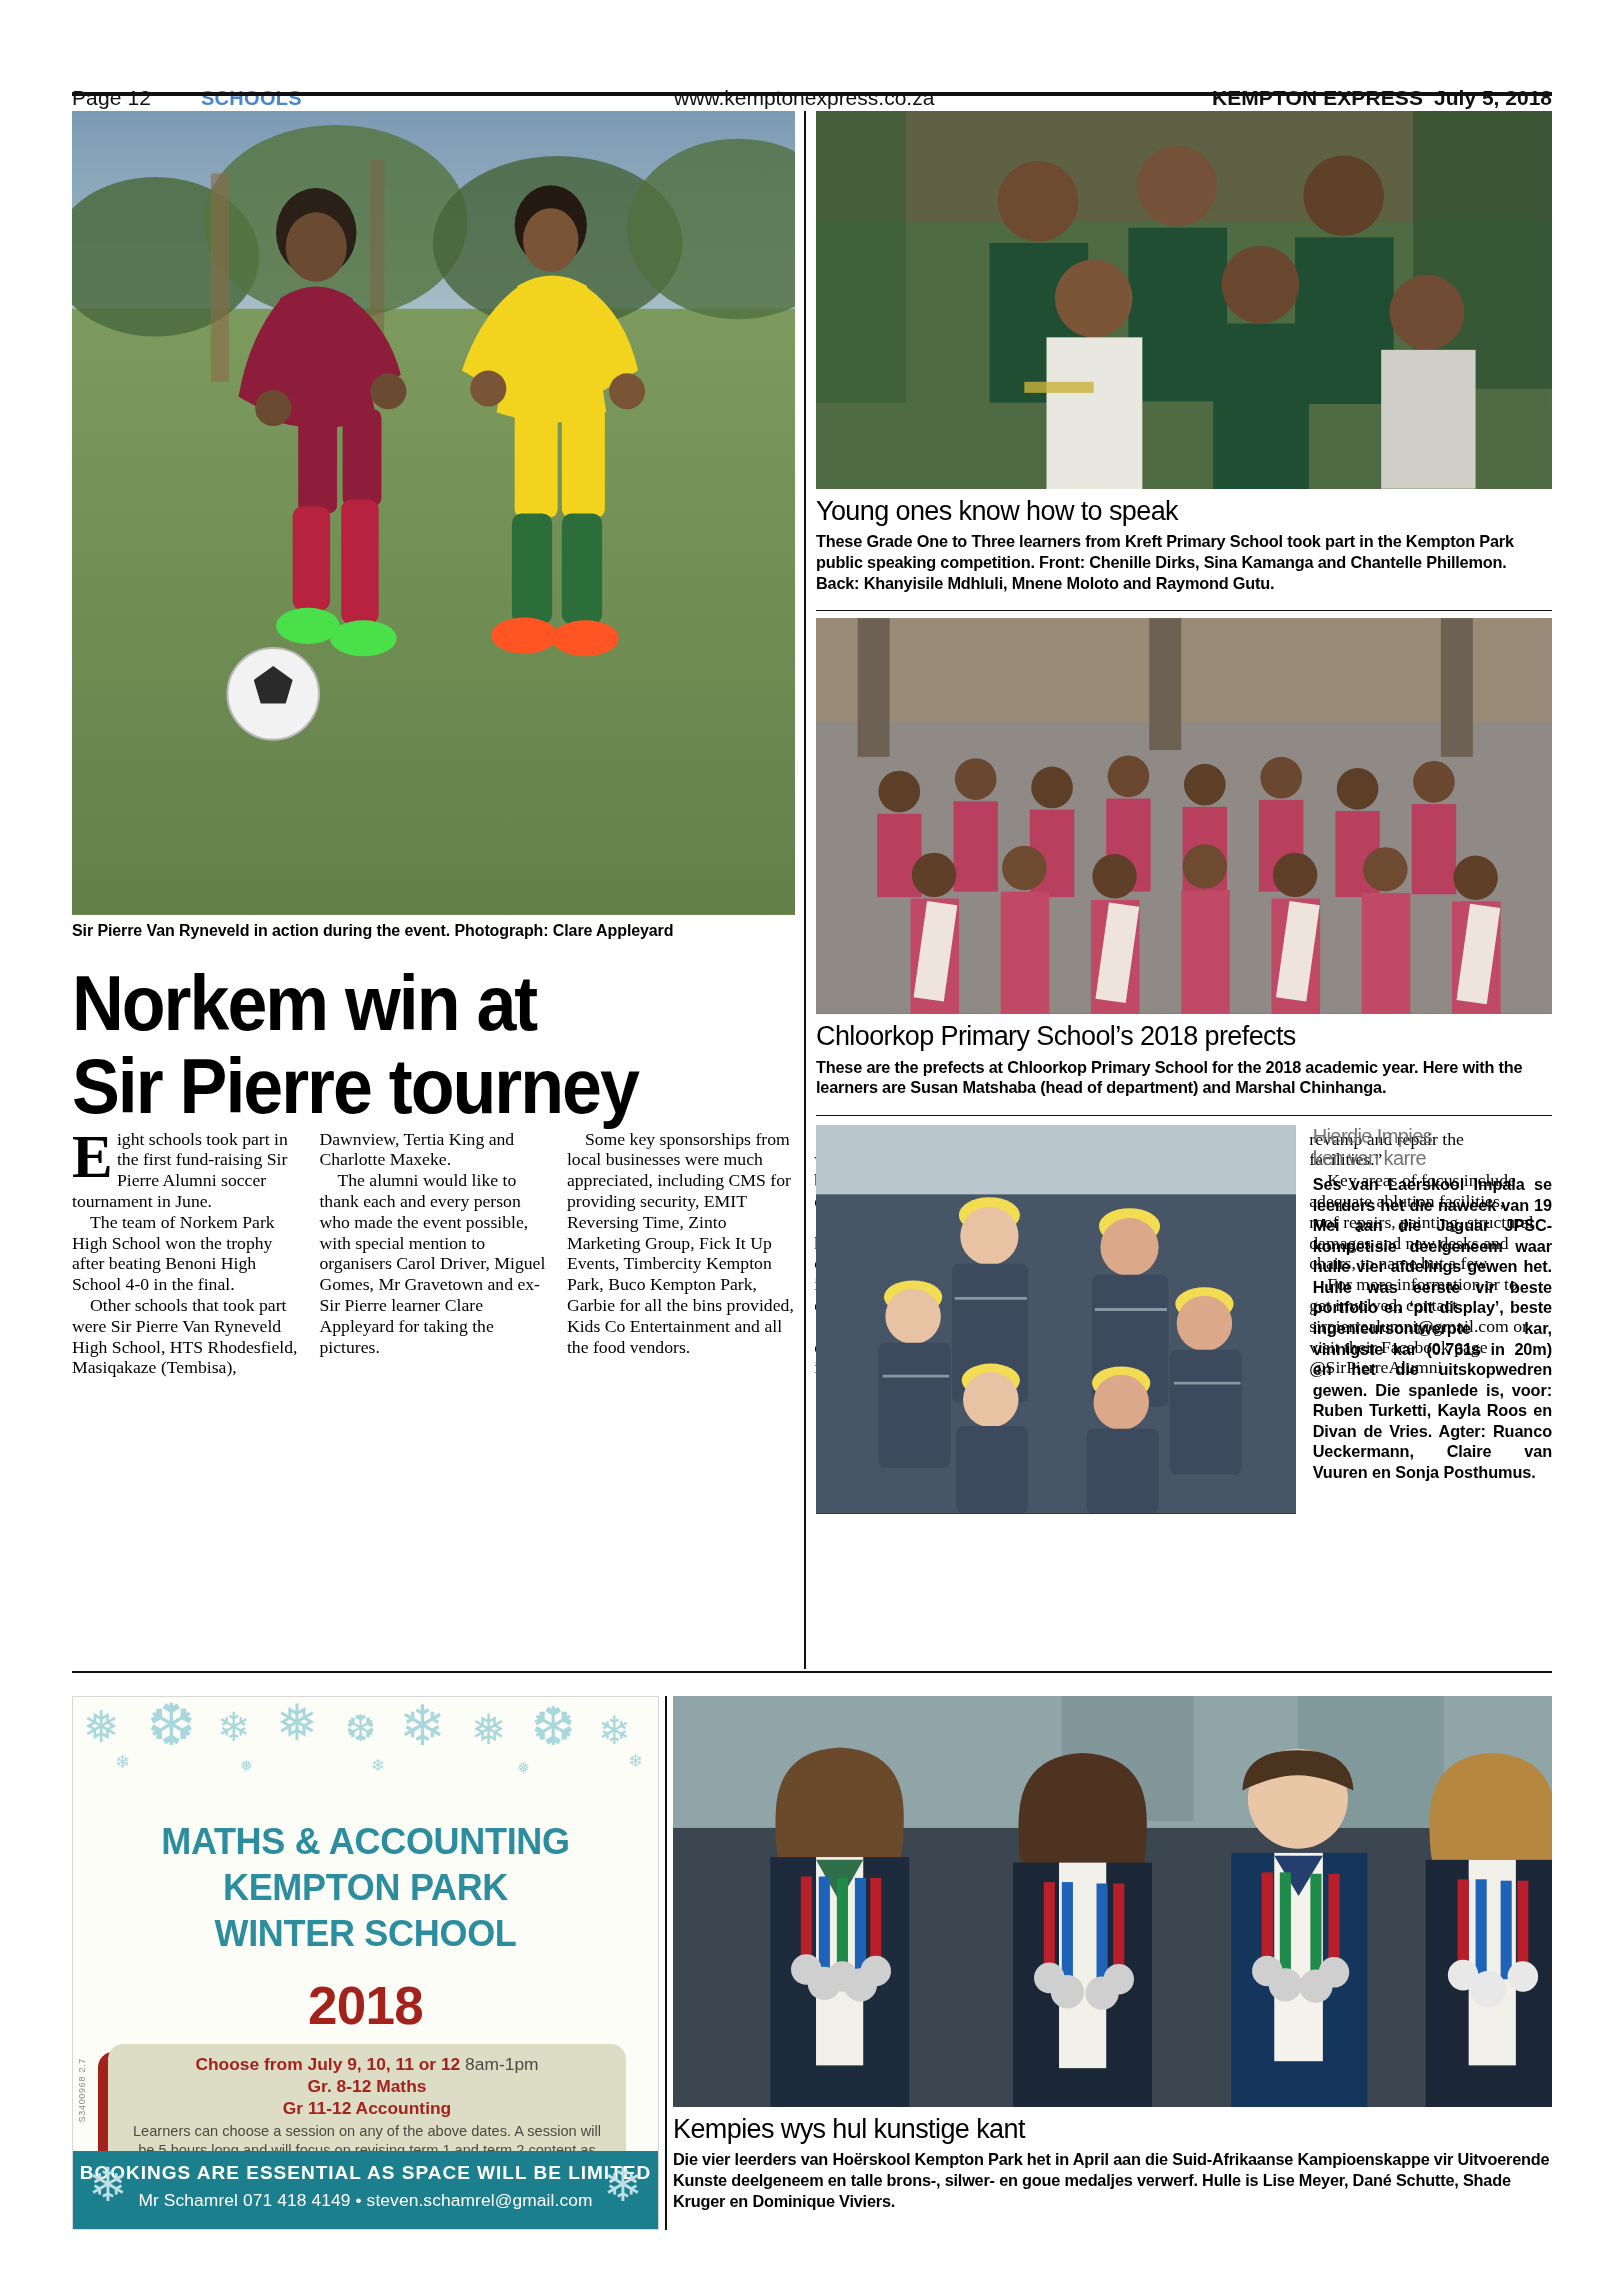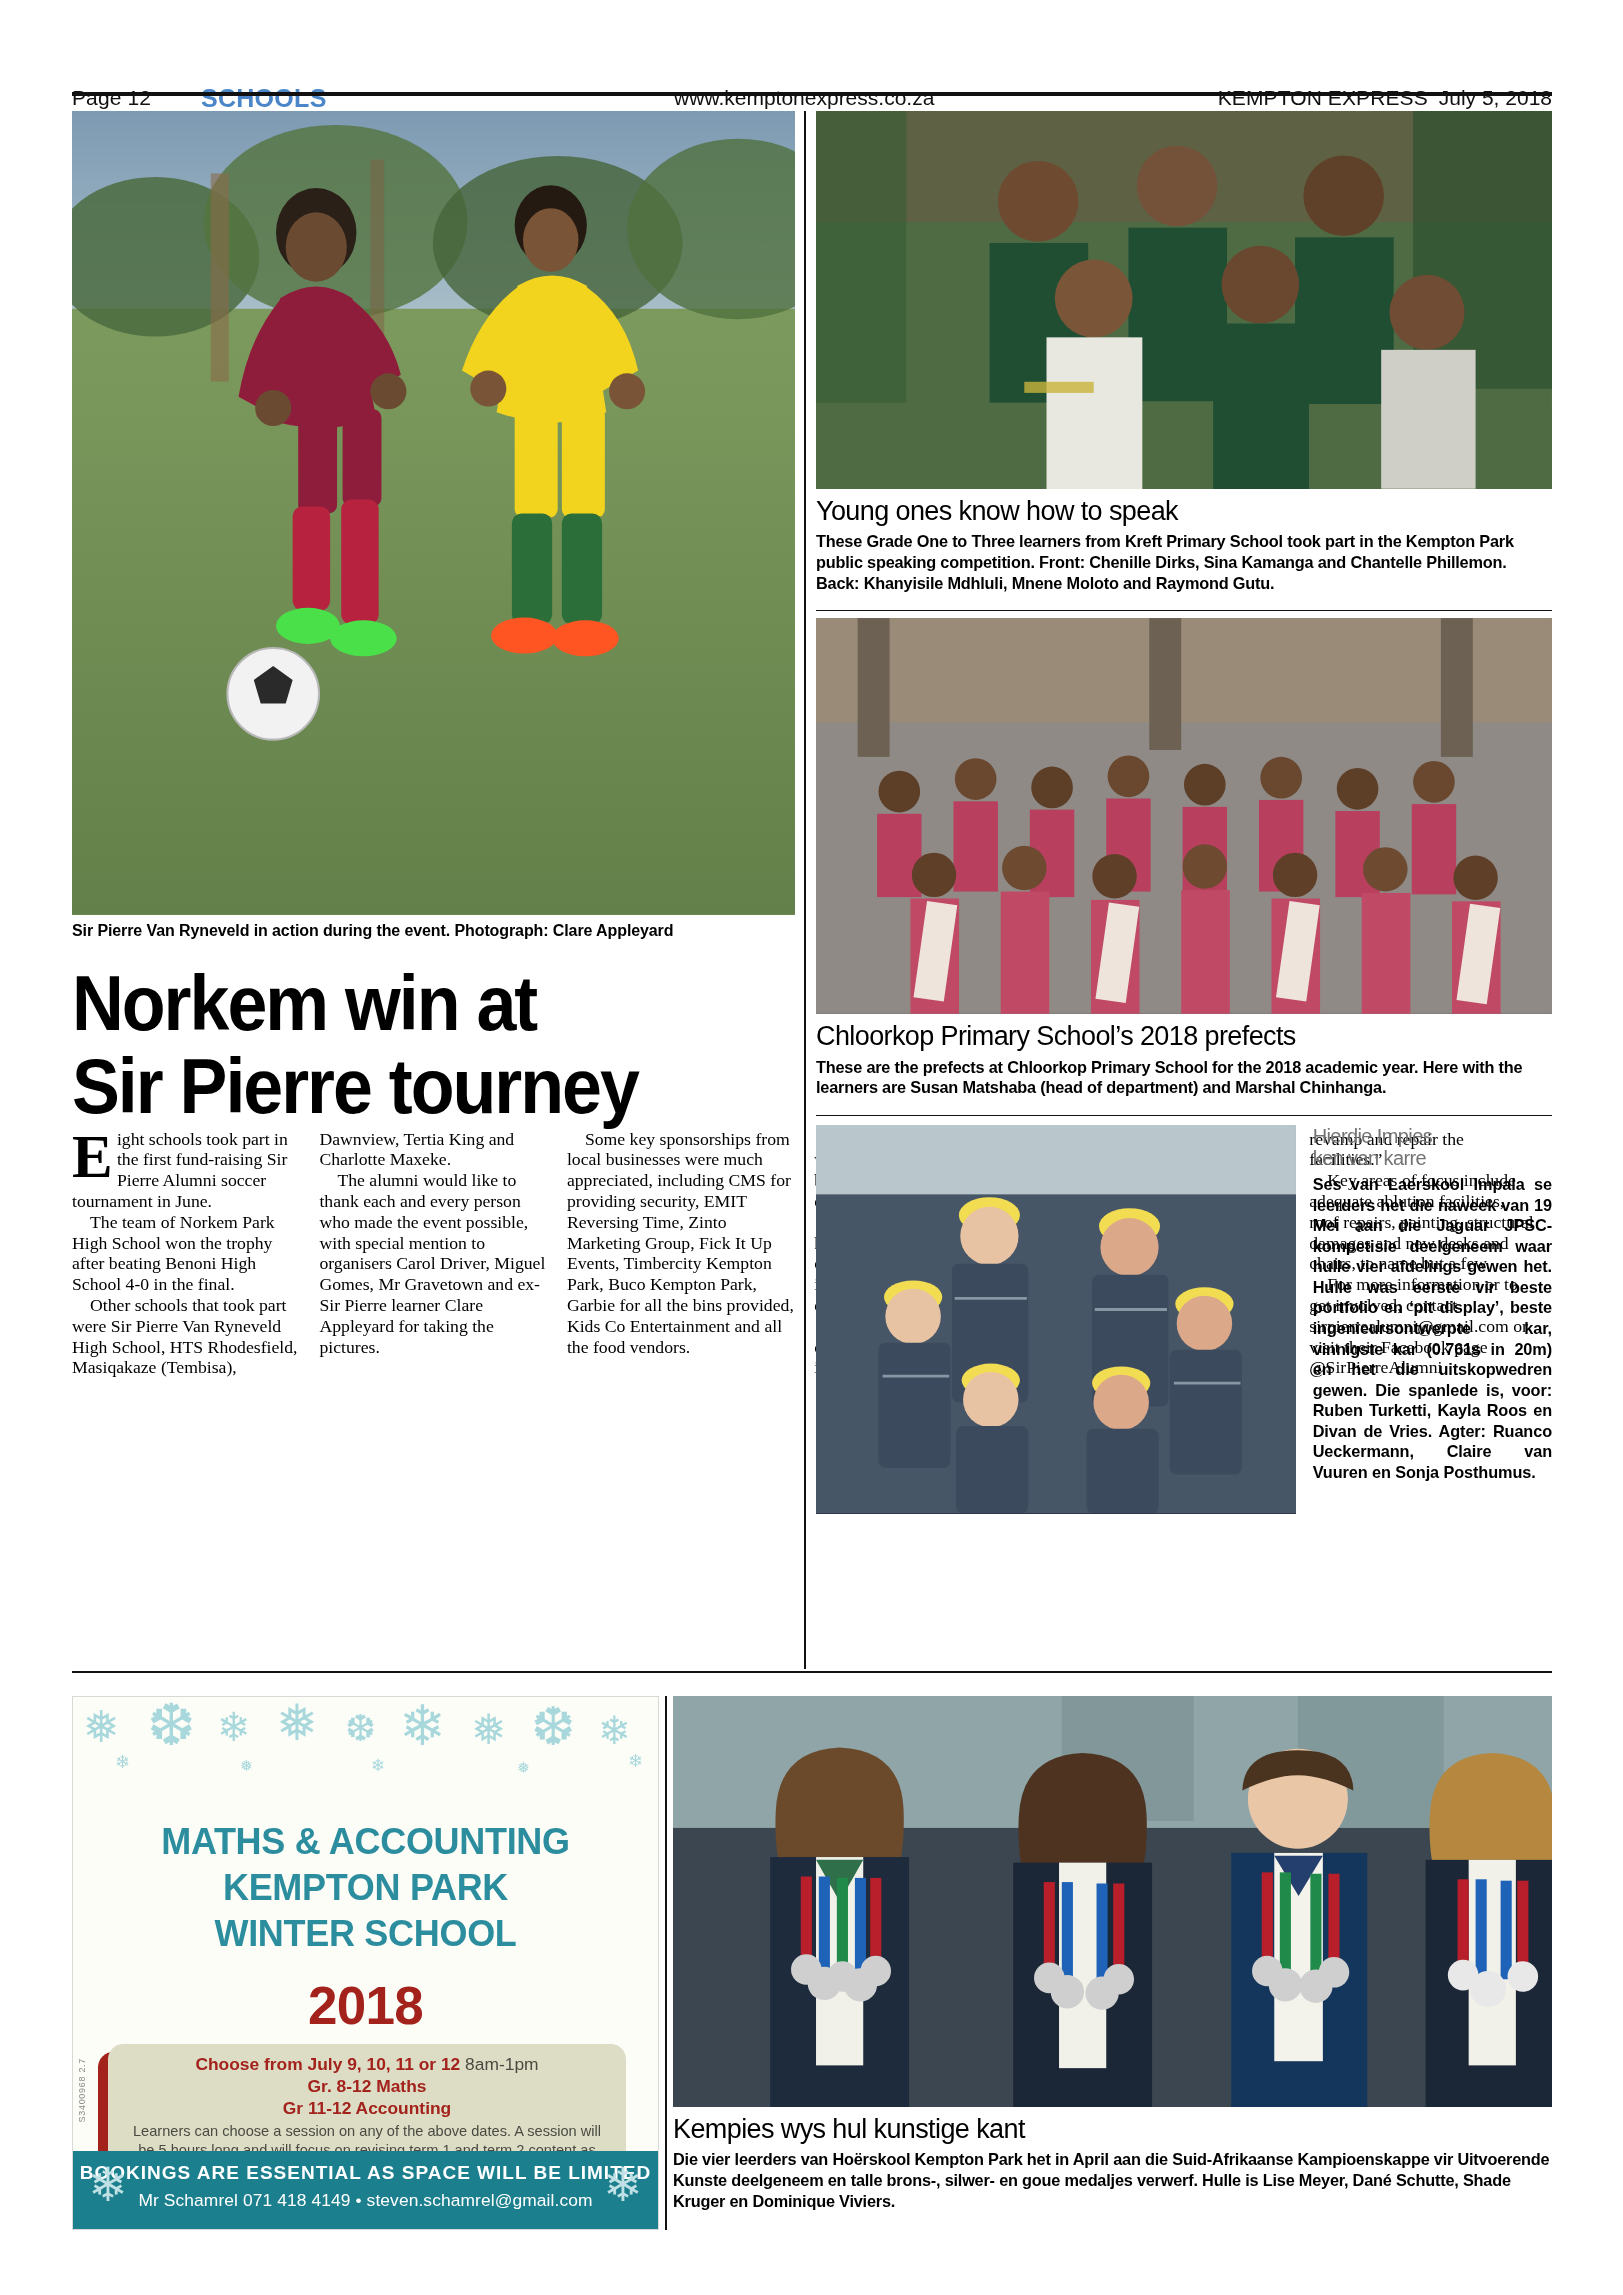--- a/index.html
+++ b/index.html
@@ -11,29 +11,29 @@
   }
   .page { position: relative; width: 1624px; height: 2295px; background: #fff; }
 
   
   .masthead {
     position: absolute; left: 72px; top: 54px; width: 1480px; height: 32px;
     display: flex; align-items: center; margin-top: 28px;
   }
   .mh-page { font-size: 21px; color: #111; letter-spacing: 0.1px; }
   .mh-section {
-    font-size: 25px; font-weight: bold; color: #4a86c8;
+    font-size: 20px; font-weight: bold; color: #4a86c8;
     margin-left: 50px; letter-spacing: 0.3px;
   }
   .mh-url {
     position: absolute; left: 50%; transform: translateX(-53%);
     font-size: 21px; color: #111;
   }
   .mh-right {
-    margin-left: auto; font-size: 21px; color: #111; white-space: nowrap;
+    margin-left: auto; font-size: 21px; color: #111; white-space: nowrap; font-weight: bold;
   }
   .mh-right .paper { letter-spacing: 0.1px; }
   .mh-right .date { margin-left: 11px; }
   .mh-rule {
     position: absolute; left: 72px; top: 92px; width: 1480px; height: 3.5px;
     background: #111;
   }
 
   
   .left-col  { position: absolute; left: 72px;  top: 111px; width: 723px; }

